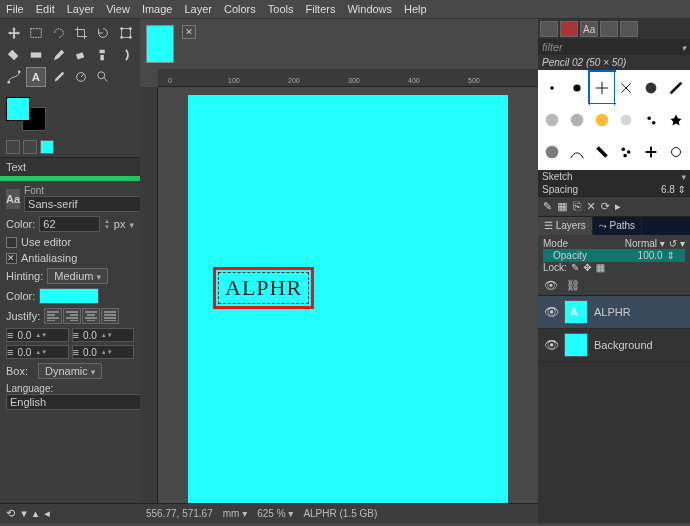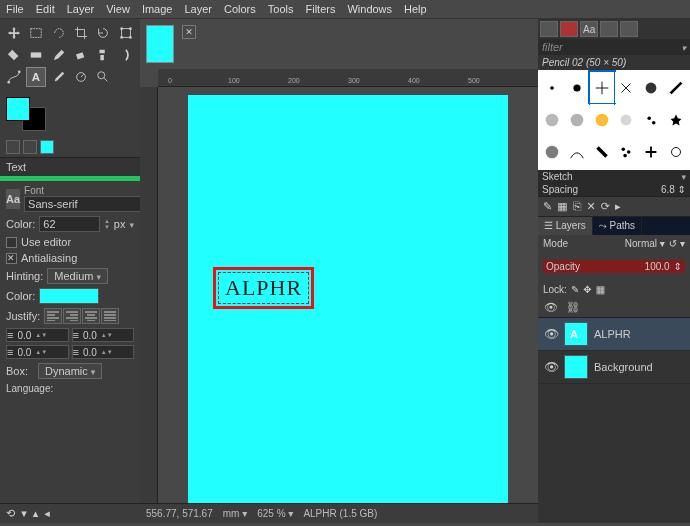--- a/index.html
+++ b/index.html
@@ -54,21 +54,21 @@
 .tab-ic { width: 18px; height: 16px; background: #555; border: 1px solid #666; }
 .filter-row { background: #2a2a2a; padding: 2px 4px; display: flex; justify-content: space-between; font-style: italic; color: #888; }
 .brush-name { background: #333; padding: 2px 4px; font-style: italic; font-size: 10px; }
 .brush-grid { background: #fff; height: 100px; display: grid; grid-template-columns: repeat(6, 1fr); gap: 1px; padding: 2px; }
 .brush { background: #fff; display: flex; align-items: center; justify-content: center; }
 .brush svg { width: 18px; height: 18px; }
 .sel-row { background: #2a2a2a; padding: 1px 4px; display: flex; justify-content: space-between; font-size: 10px; }
 .panel-tabs { display: flex; background: #0f172a; font-size: 10px; }
 .ptab { padding: 3px 6px; border-right: 1px solid #222; cursor: pointer; }
 .ptab.active { background: #444; }
-.layer-ctrls { padding: 3px 5px; display: flex; flex-direction: column; gap: 11px; font-size: 10px; }
+.layer-ctrls { padding: 3px 5px; display: flex; flex-direction: column; gap: 0; font-size: 10px; }
 .layers { flex: 1; background: #333; }
 .layer { display: flex; align-items: center; gap: 6px; padding: 4px 6px; border-bottom: 1px solid #2a2a2a; }
 .eye { width: 14px; font-size: 12px; }
 .lthumb { width: 24px; height: 24px; background: #2ff; border: 1px solid #555; display: flex; align-items: center; justify-content: center; }
 .arrow-down::after { content: '▾'; font-size: 9px; color: #aaa; }
 </style>
 </head>
 <body>
 
 <div class="menubar">
@@ -256,20 +256,21 @@
         <div class="spinner">≡ <span>0.0</span><div class="spin-arrows">▲▼</div></div>
         <div class="spinner">≡ <span>0.0</span><div class="spin-arrows">▲▼</div></div>
         <div class="spinner">≡ <span>0.0</span><div class="spin-arrows">▲▼</div></div>
       </div>
       <div class="opt-row">
         <label>Box:</label>
         <div class="btn-sel"><span>Dynamic</span> <span class="arrow-down"></span></div>
       </div>
       <div>
         <div style="font-size:10px">Language:</div>
+        <input class="input" value="English" style="">
       </div>
     </div>
     <div style="flex:1"></div>
     <div style="padding:3px 6px;display:flex;gap:6px;border-top:1px solid #222">
       <span>⟲</span>
       <span>▾</span>
       <span>▴</span>
       <span>◂</span>
     </div>
   </div>
@@ -435,21 +436,21 @@
       <div class="ptab active">☰ <span>Layers</span></div>
       <div class="ptab">⤳ <span>Paths</span></div>
     </div>
     <div class="layer-ctrls">
       <div class="opt-row">
         <span>Mode</span>
         <div style="flex:1"></div>
         <span><span>Normal</span> ▾</span>
         <span>↺ ▾</span>
       </div>
-      <div class="opt-row" style="background:#7f1d1d;padding:1px 3px">
+      <div class="opt-row" style="background:#0f766e;padding:1px 10px">
         <span>Opacity</span>
         <div style="flex:1"></div>
         <span>100.0</span> ⇕
       </div>
       <div class="opt-row">
         <span>Lock:</span>
         <span>✎</span>
         <span>✥</span>
         <span>▦</span>
       </div>

